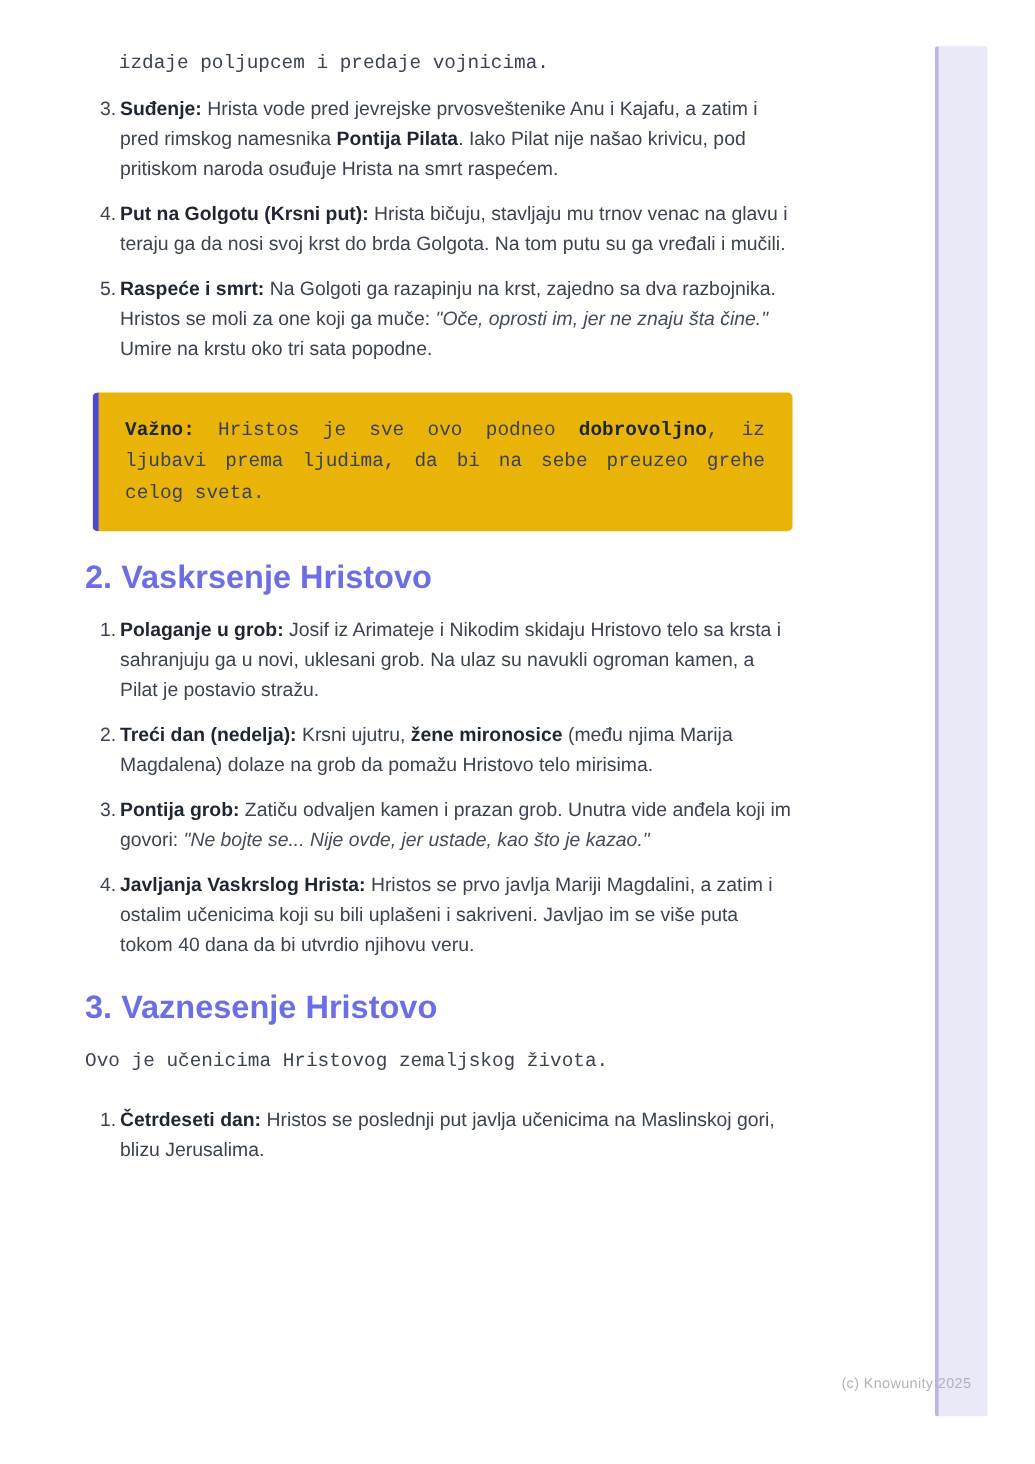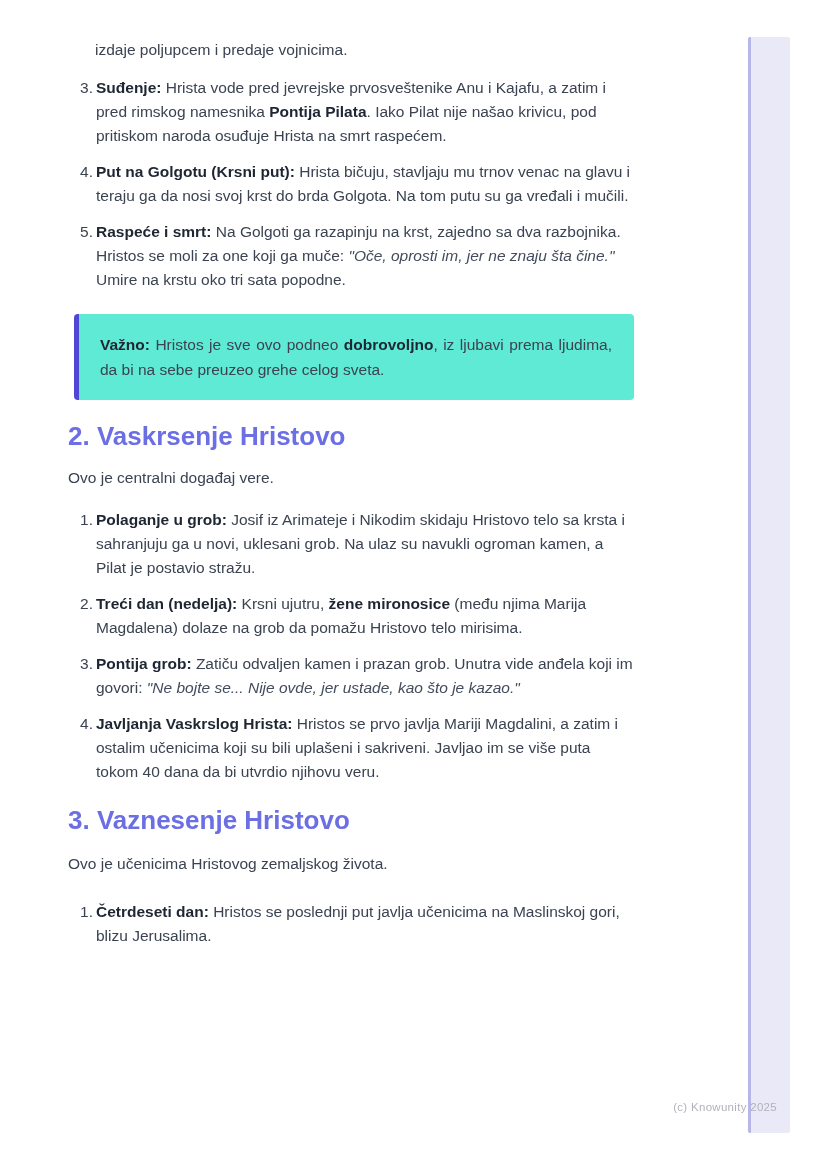--- a/index.html
+++ b/index.html
@@ -13,30 +13,30 @@
     -webkit-font-smoothing:antialiased;
   }
   .page{position:absolute;inset:0;background:#ffffff;}
   .content{
     position:absolute;left:68px;top:38px;width:566px;
     font-size:15.5px;line-height:24px;
   }
   .run-n{font-style:normal;font-weight:400;}
   .run-b{font-weight:700;color:#1e2633;text-align:right;}
   .run-i{font-style:italic;color:#434c5c;}
-  p{margin:0;}
+  p{margin:0;font-family:Liberation Mono, monospace;}
   .continuation{margin-left:27px;}
   .list{margin-top:14px;}
   .li{display:flex;margin-bottom:12px;}
   .li .num{flex:0 0 25px;text-align:right;margin-right:3px;}
   .li .li-text{flex:1;}
   .callout{
     margin-left:6px;
     margin-top:22px;
-    background:#5eead4;
+    background:#eab308;
     border-left:5px solid #4e46d4;
     border-radius:4px;
     padding:18px 22px 18px 21px;
     line-height:25px;
     text-align:justify;
   }
   .section-title{
     margin:22px 0 0 0;
     font-size:26px;line-height:28px;font-weight:700;
     color:#6c6fe4;
@@ -85,21 +85,20 @@
         <span class="li-text"><span class="run-b">Raspeće i smrt:</span><span class="run-n"> Na Golgoti ga razapinju na krst, zajedno sa dva razbojnika. Hristos se moli za one koji ga muče: </span><span class="run-i">"Oče, oprosti im, jer ne znaju šta čine."</span><span class="run-n"> Umire na krstu oko tri sata popodne.</span></span>
       </div>
     </div>
 
     <div class="callout">
       <p><span class="run-b">Važno:</span><span class="run-n"> Hristos je sve ovo podneo </span><span class="run-b">dobrovoljno</span><span class="run-n">, iz ljubavi prema ljudima, da bi na sebe preuzeo grehe celog sveta.</span></p>
     </div>
 
     <h2 class="section-title">2. Vaskrsenje Hristovo</h2>
 
-    <p class="intro">Ovo je centralni događaj vere.</p>
 
     <div class="list list-2">
       <div class="li">
         <span class="num">1.</span>
         <span class="li-text"><span class="run-b">Polaganje u grob:</span><span class="run-n"> Josif iz Arimateje i Nikodim skidaju Hristovo telo sa krsta i sahranjuju ga u novi, uklesani grob. Na ulaz su navukli ogroman kamen, a Pilat je postavio stražu.</span></span>
       </div>
       <div class="li">
         <span class="num">2.</span>
         <span class="li-text"><span class="run-b">Treći dan (nedelja):</span><span class="run-n"> Krsni ujutru, </span><span class="run-b">žene mironosice</span><span class="run-n"> (među njima Marija Magdalena) dolaze na grob da pomažu Hristovo telo mirisima.</span></span>
       </div>

